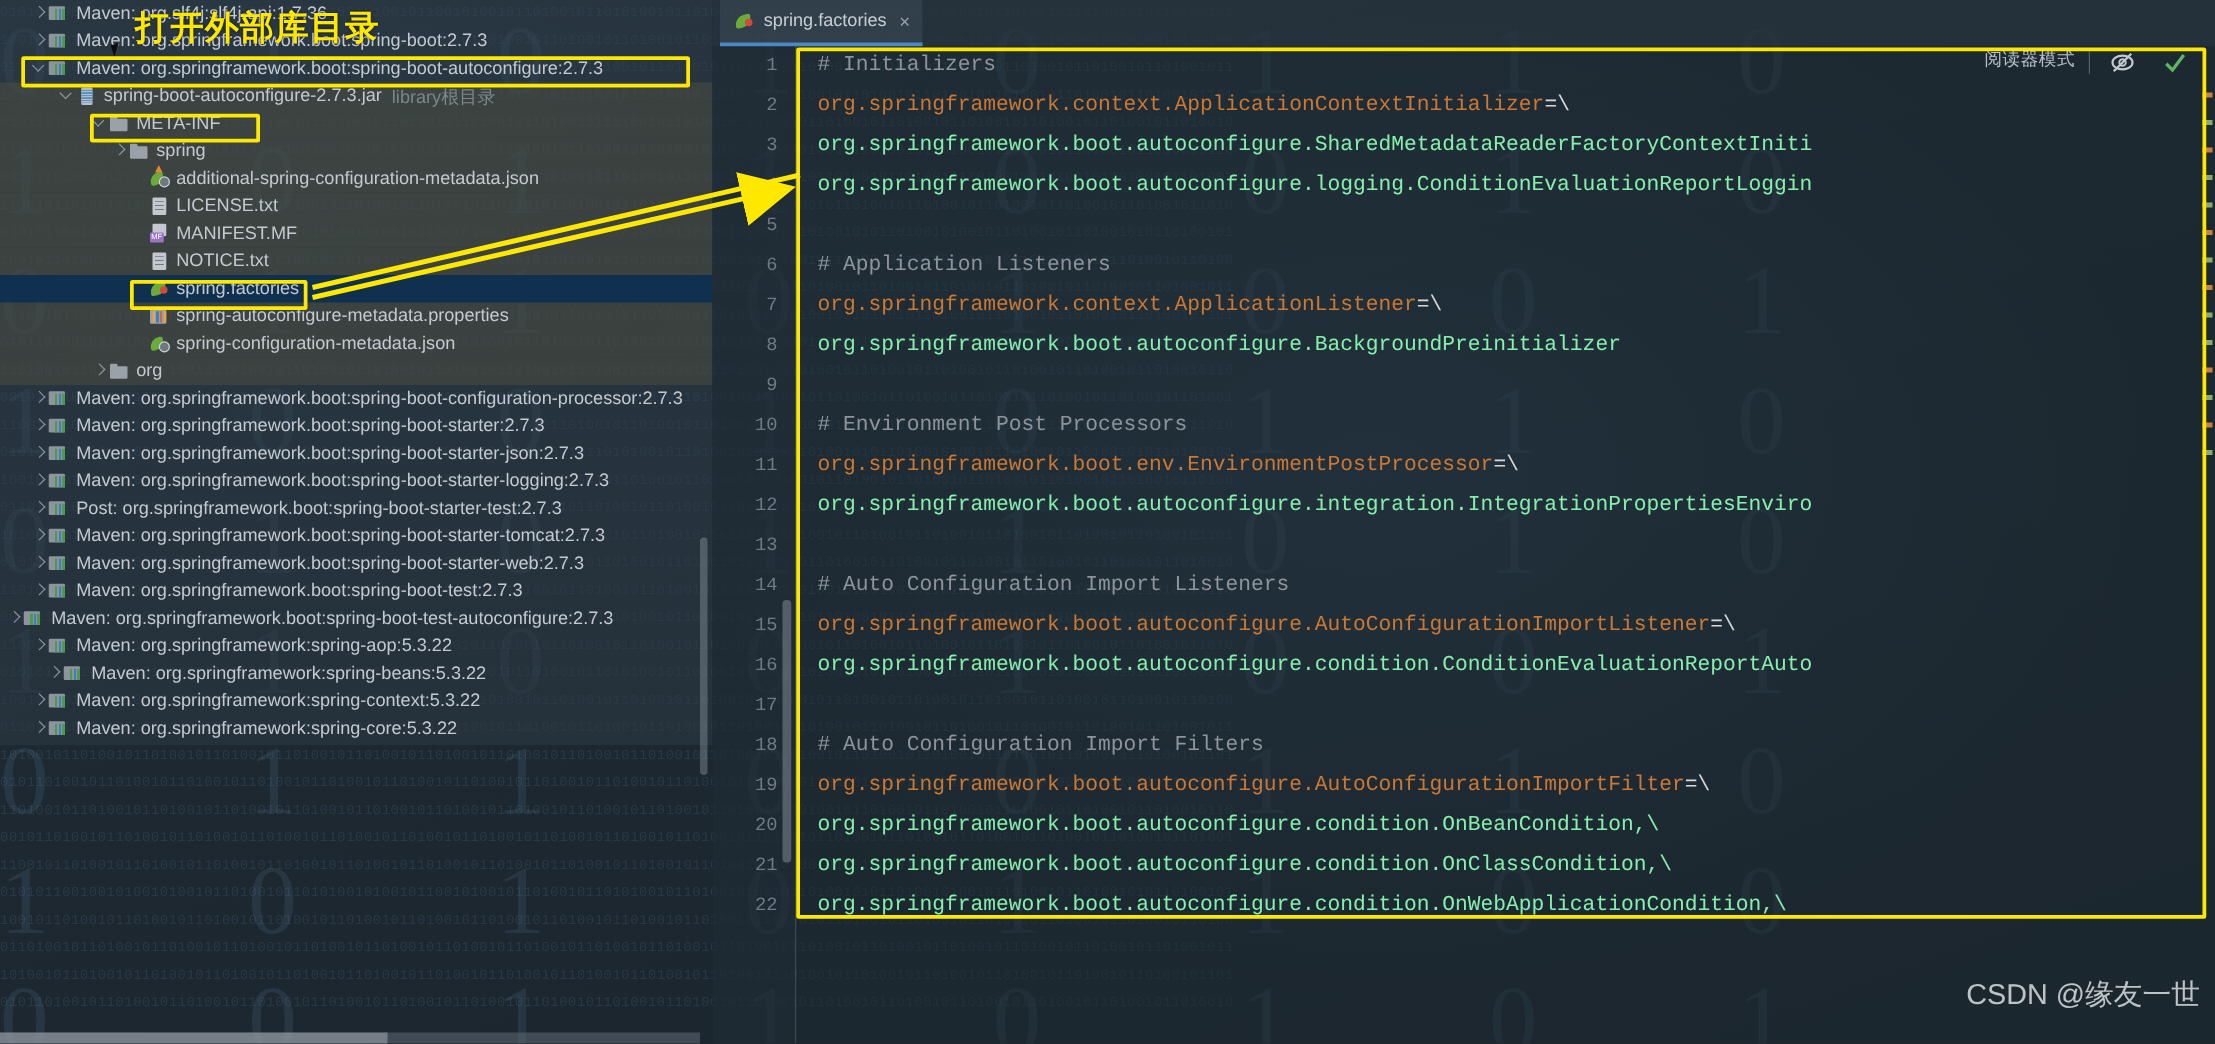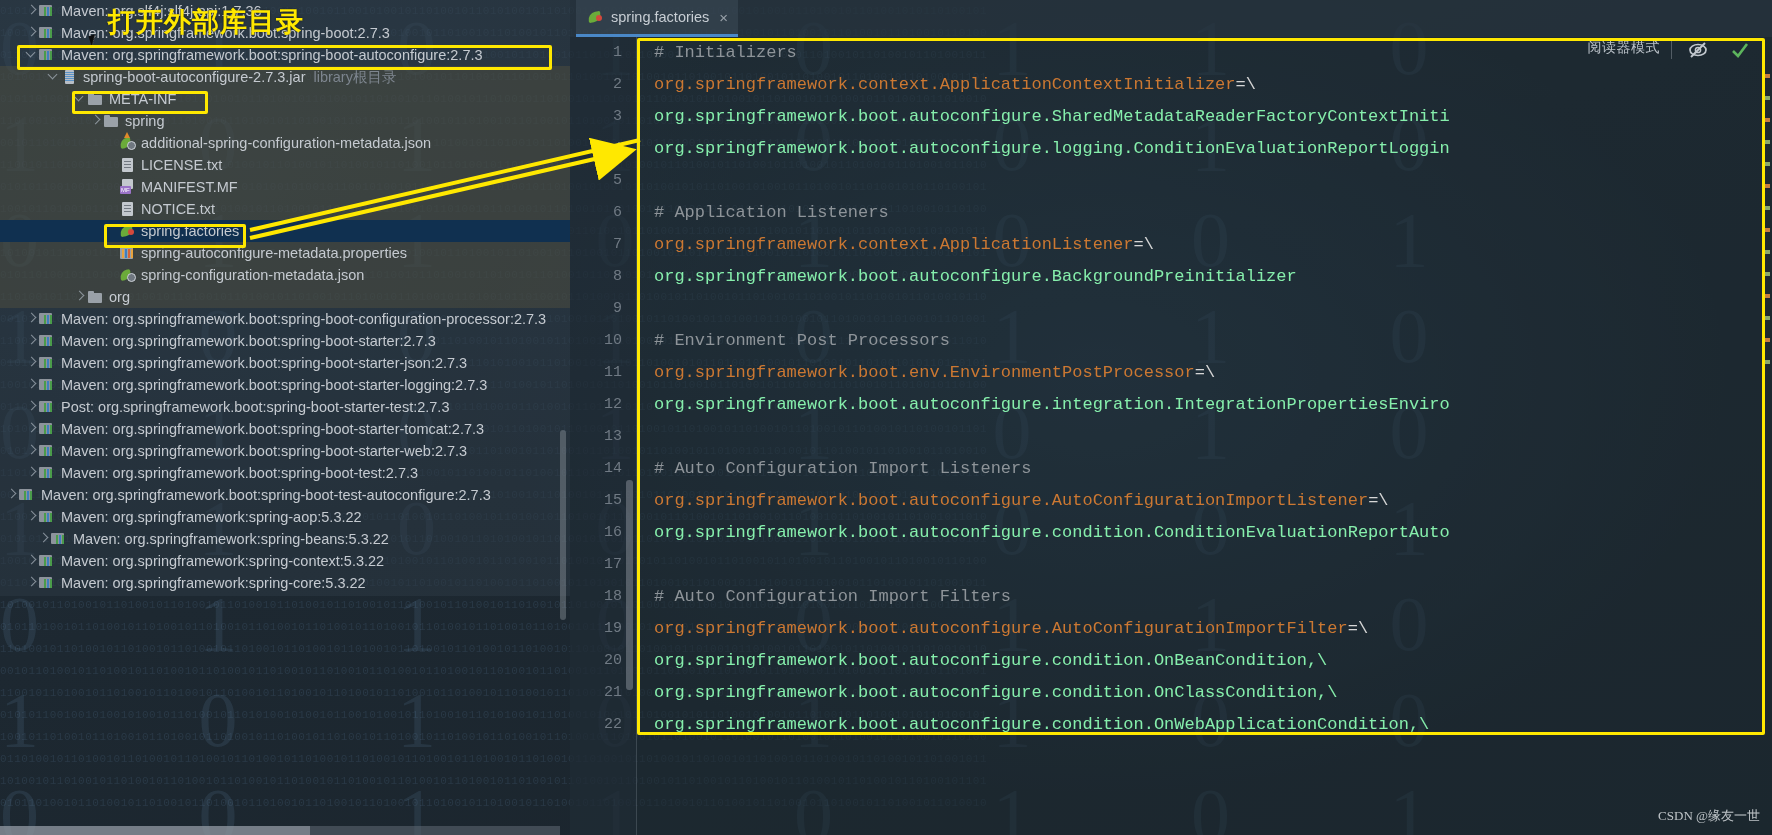--- a/index.html
+++ b/index.html
@@ -300,23 +300,23 @@
     font-family:"DejaVu Sans", sans-serif;
     font-size:27px; font-weight:bold;
     color:#ffe800;
     letter-spacing:1px;
     pointer-events:none;
     text-shadow: 0 0 2px rgba(0,0,0,0.6);
   }
   .arrowline { position:absolute; left:0; top:0; width:1772px; height:835px; pointer-events:none; }
 
   .watermark {
-    position:absolute; right:12px; bottom:10px;
-    font-size:13px; color:rgba(235,238,241,0.78);
-    font-family:Liberation Serif, serif;
+    position:absolute; right:12px; bottom:24px;
+    font-size:23px; color:rgba(235,238,241,0.78);
+    font-family:Liberation Sans, sans-serif;
     pointer-events:none;
   }
 </style>
 </head>
 <body>
 
 <div id="app">
 
   <div class="wallpaper"></div>
   <div class="bigdigits">0 1 0 1 0 1 1 0

